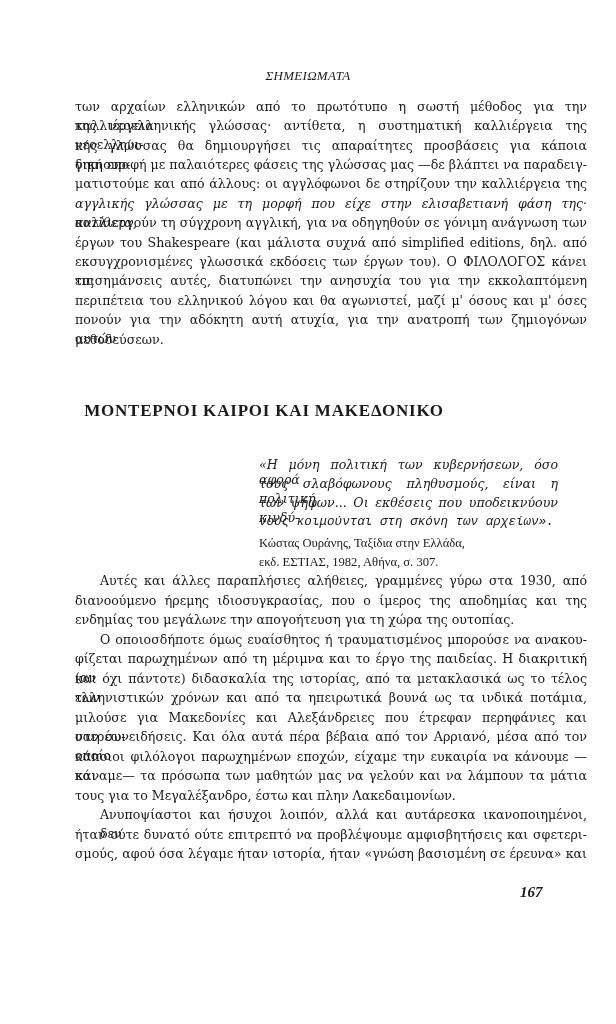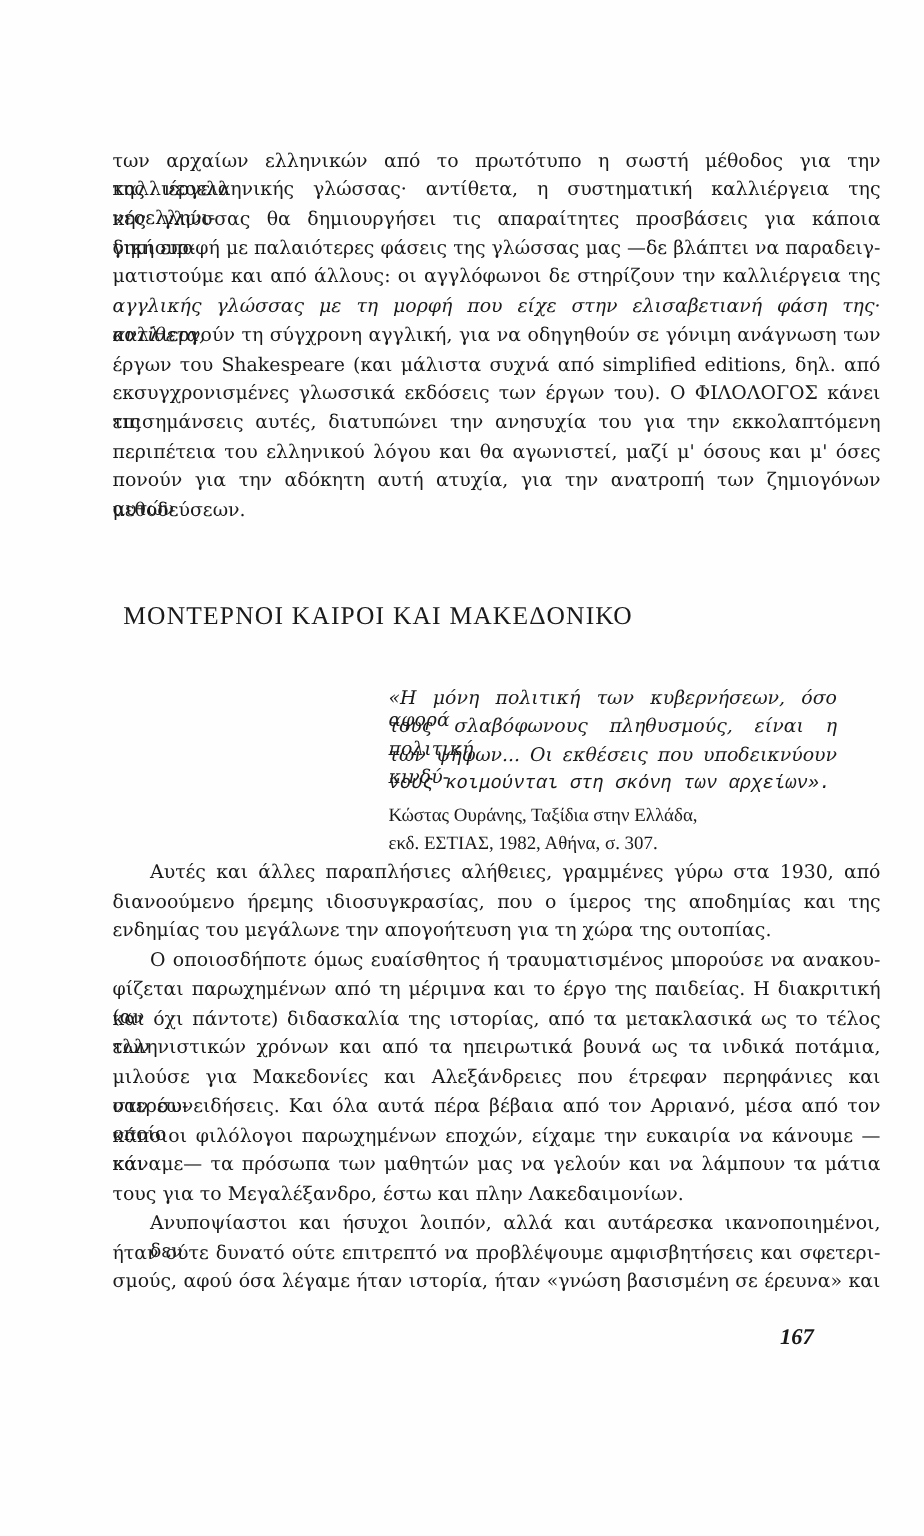--- a/index.html
+++ b/index.html
@@ -5,35 +5,36 @@
   html, body { margin: 0; padding: 0; background: #ffffff; }
   body { width: 616px; height: 1024px; position: relative; overflow: hidden;
          font-family: "DejaVu Serif", "Liberation Serif", serif; color: #1a1a1a; }
   .page { position: absolute; left: 0; top: 0; width: 616px; height: 1024px; background: #fefefe; }
   .running-head { position: absolute; top: 68px; left: 0; width: 616px; text-align: center;
                   font-family: "Liberation Serif", serif; font-style: italic; font-size: 13px; letter-spacing: 0.3px; }
   .line { position: absolute; left: 75px; width: 512px; font-size: 12.6px; line-height: 19.4px;
           white-space: nowrap; text-align: justify; text-align-last: justify; }
   .line.last { text-align-last: left; }
   .line.indent { left: 100px; width: 487px; }
-  .heading { position: absolute; top: 401px; left: 4px; width: 496px; text-align: center;
-             font-family: "Liberation Serif", serif; font-size: 17px; letter-spacing: 0.8px; }
+  .heading { position: absolute; top: 401px; left: 16px; width: 496px; text-align: center;
+             font-family: "Liberation Serif", serif; font-size: 17px; letter-spacing: 0.8px; font-weight: bold; }
   .epi { position: absolute; left: 259px; width: 299px; font-size: 12.6px; line-height: 15px;
          font-style: italic; white-space: nowrap; text-align: justify; text-align-last: justify; }
   .epi.last { text-align-last: left; }
   .cite { position: absolute; left: 259px; width: 299px; text-align: left; font-size: 12.6px;
           line-height: 19.4px; white-space: nowrap; font-family: "Liberation Serif", serif; }
   .page-number { position: absolute; top: 884px; left: 520px; width: 67px; 
                  font-family: "Liberation Serif", serif; font-style: italic; font-weight: bold; font-size: 15px; }
 </style>
 </head>
 <body>
 
 <div class="page">
 
+  <div class="running-head">ΣΗΜΕΙΩΜΑΤΑ</div>
 
   <div>
     <div class="line" style="top: 97px; white-space: normal; height: 19.4px; overflow: visible;">των αρχαίων ελληνικών από το πρωτότυπο η σωστή μέθοδος για την καλλιέργεια</div>
     <div class="line" style="top: 116px; white-space: normal; height: 19.4px; overflow: visible;">της νεοελληνικής γλώσσας· αντίθετα, η συστηματική καλλιέργεια της νεοελληνι-</div>
     <div class="line" style="top: 136px; white-space: normal; height: 19.4px; overflow: visible;">κής γλώσσας θα δημιουργήσει τις απαραίτητες προσβάσεις για κάποια δημιουρ-</div>
     <div class="line" style="top: 155px; white-space: normal; height: 19.4px; overflow: visible;">γική επαφή με παλαιότερες φάσεις της γλώσσας μας —δε βλάπτει να παραδειγ-</div>
     <div class="line" style="top: 174px; white-space: normal; height: 19.4px; overflow: visible;">ματιστούμε και από άλλους: οι αγγλόφωνοι δε στηρίζουν την καλλιέργεια της</div>
     <div class="line" style="top: 194px; white-space: normal; height: 19.4px; overflow: visible; font-style: italic;">αγγλικής γλώσσας με τη μορφή που είχε στην ελισαβετιανή φάση της· αντίθετα,</div>
     <div class="line" style="top: 213px; white-space: normal; height: 19.4px; overflow: visible;">καλλιεργούν τη σύγχρονη αγγλική, για να οδηγηθούν σε γόνιμη ανάγνωση των</div>
     <div class="line" style="top: 233px; white-space: normal; height: 19.4px; overflow: visible;">έργων του Shakespeare (και μάλιστα συχνά από simplified editions, δηλ. από</div>

